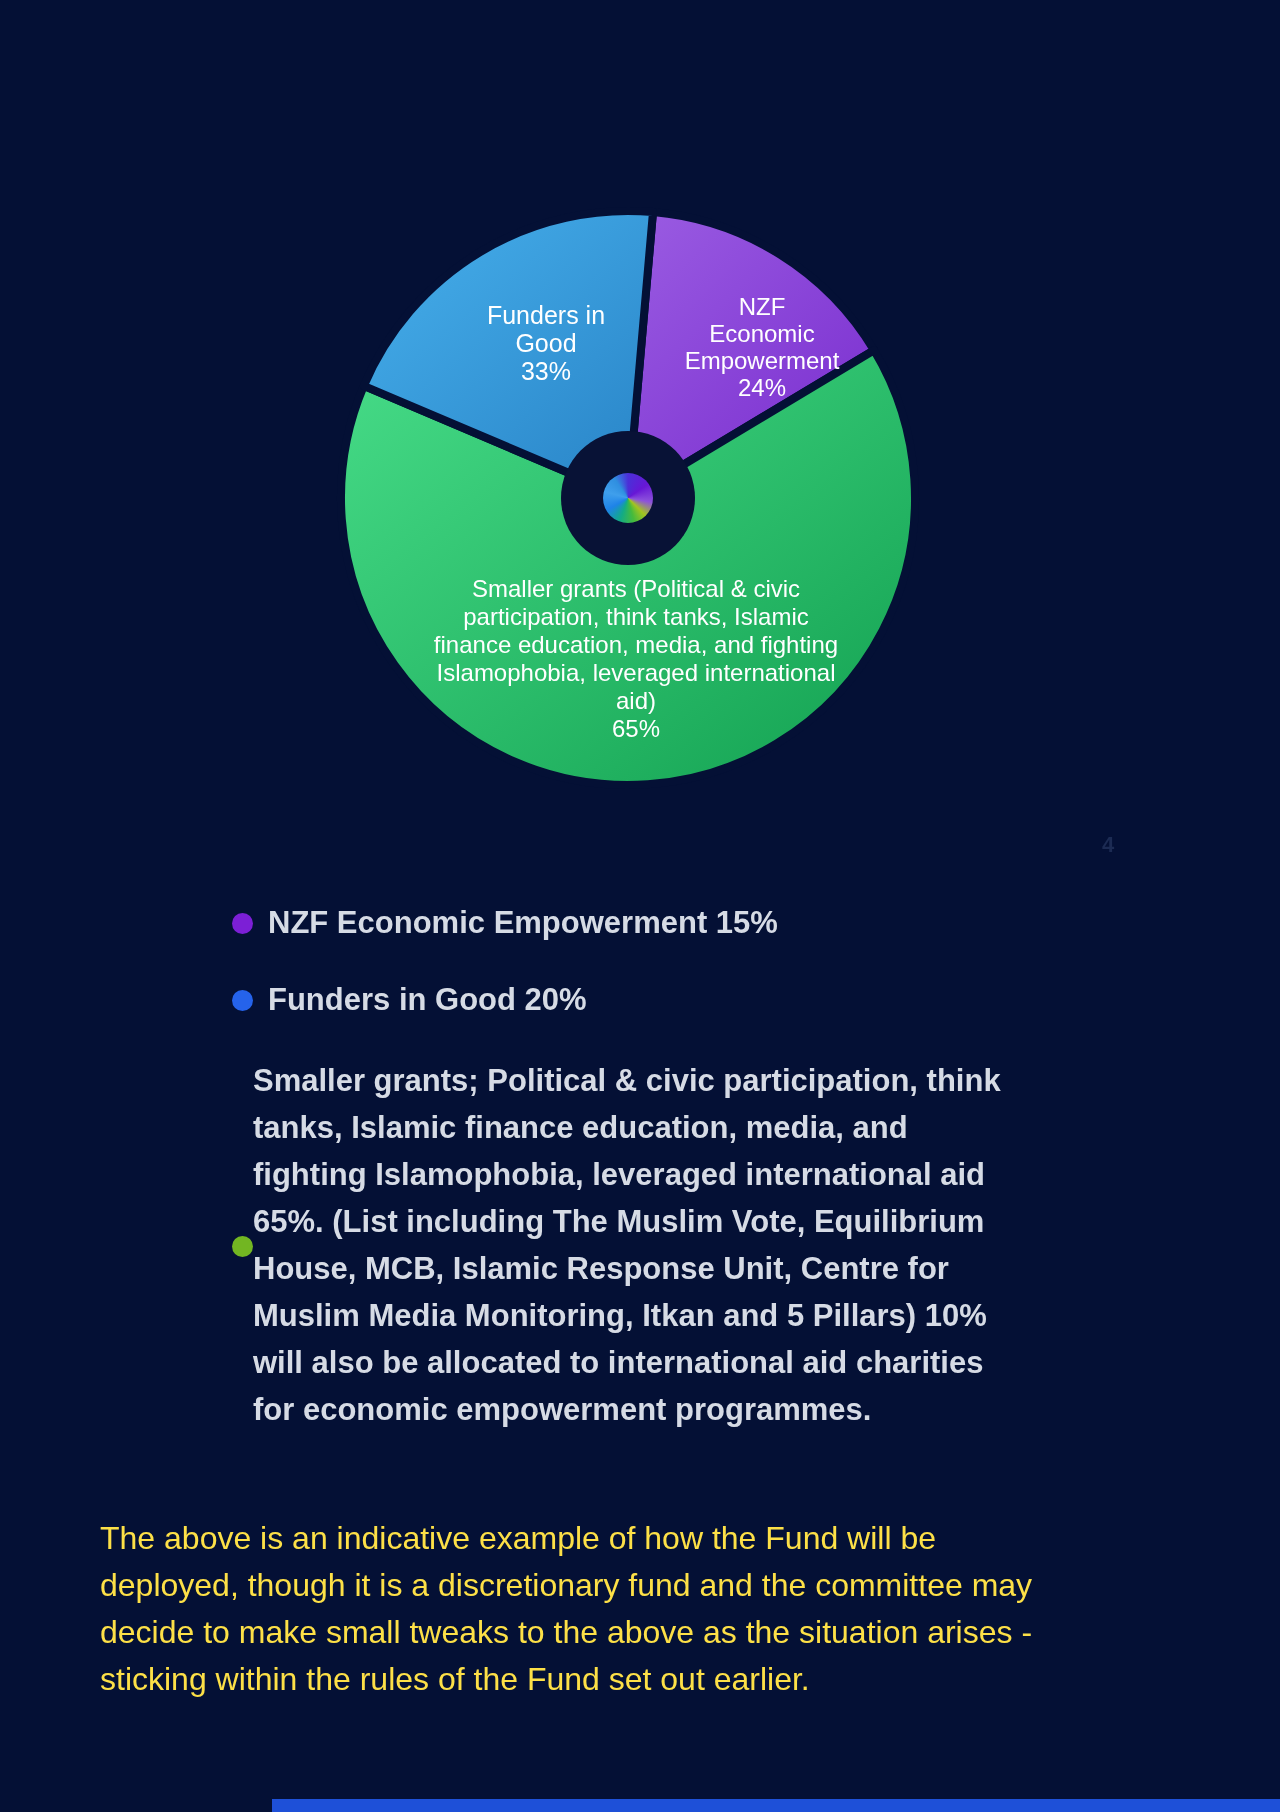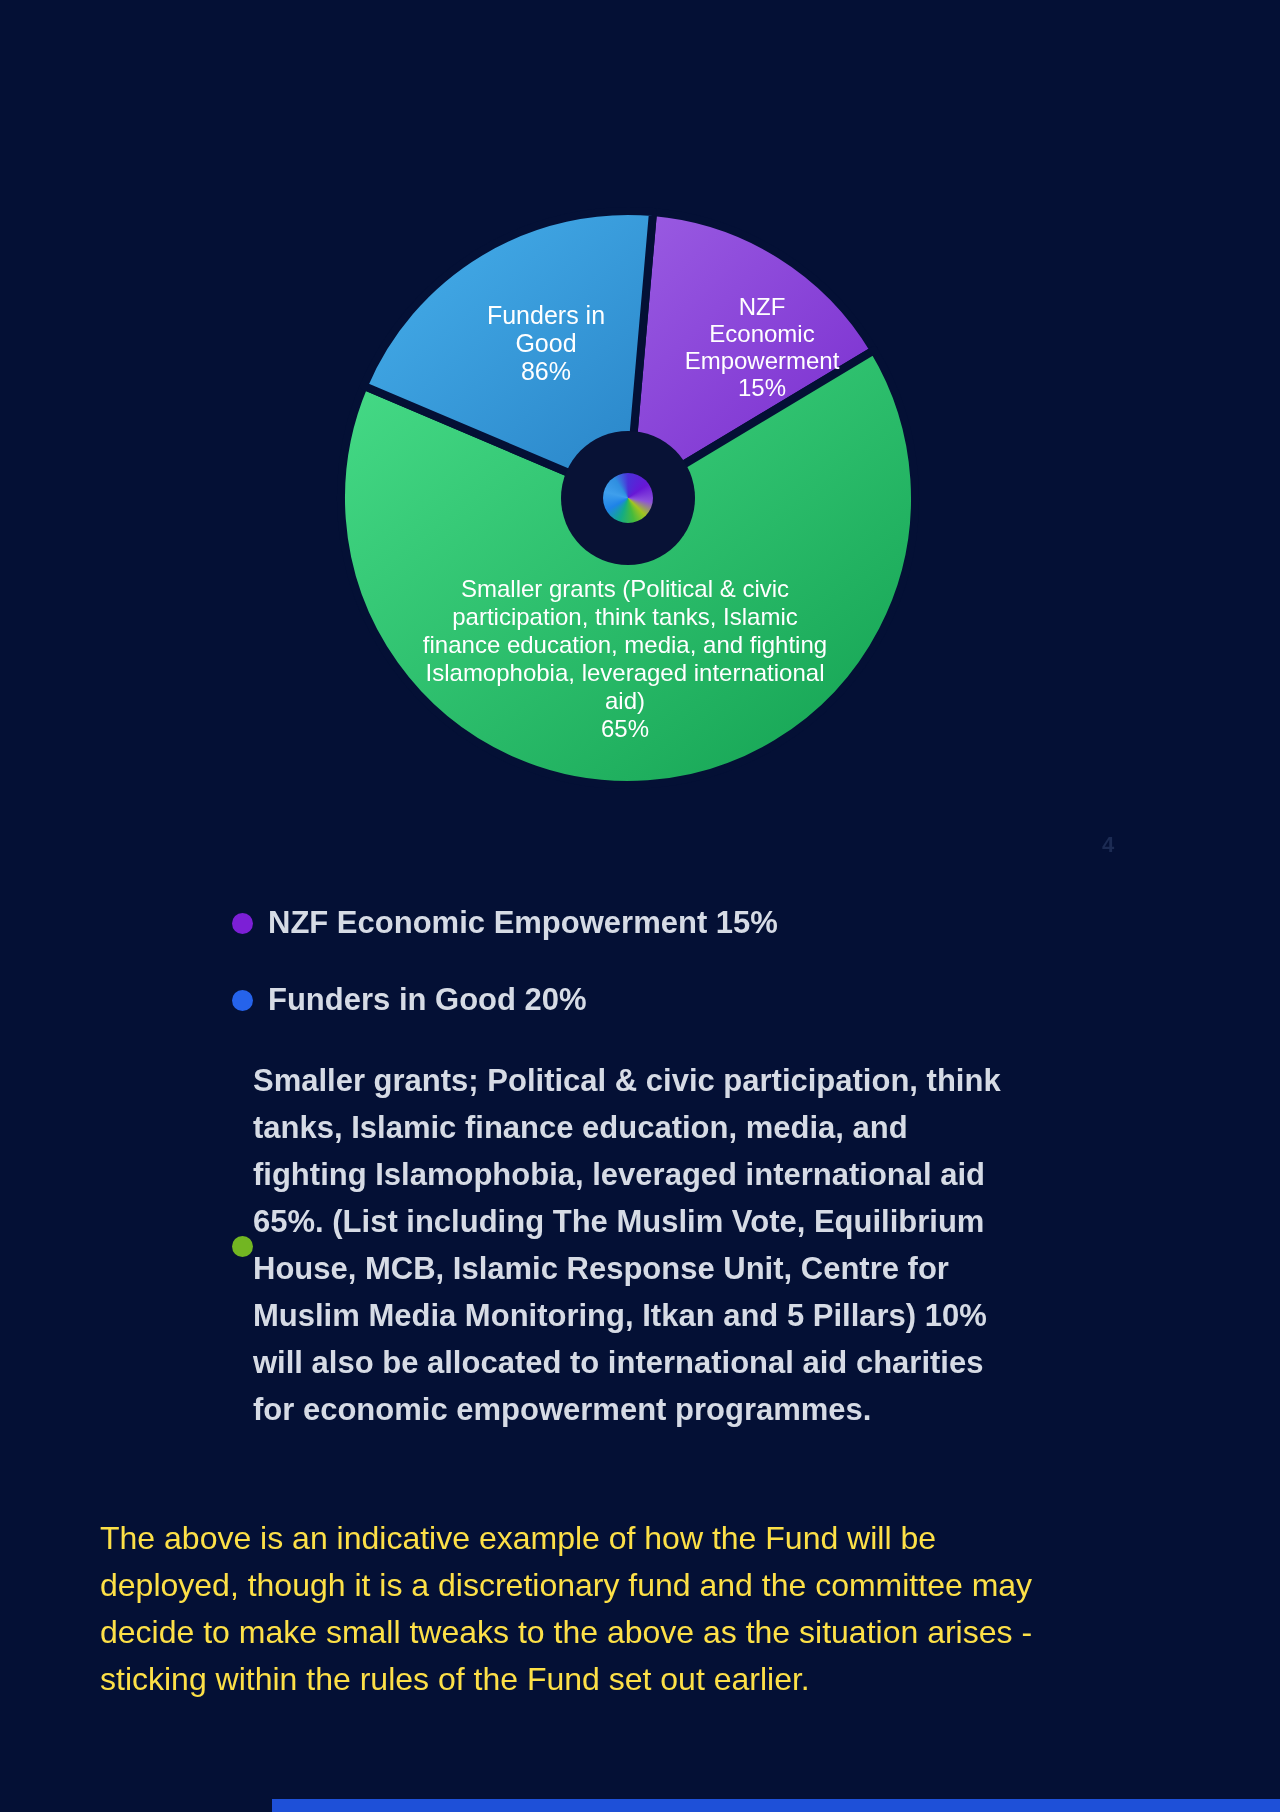--- a/index.html
+++ b/index.html
@@ -15,21 +15,21 @@
     position:absolute;
     color:#ffffff;
     text-align:center;
     font-weight:500;
     white-space:pre-line;
     font-size:24px;
     line-height:28px;
   }
   .slice-label.funders{left:396px;top:301px;width:300px;font-size:25px;}
   .slice-label.nzf{left:622px;top:293px;width:280px;line-height:27px;}
-  .slice-label.smaller{left:375px;top:575px;width:500px;}
+  .slice-label.smaller{left:386px;top:575px;width:500px;}
   .center-logo{
     position:absolute;left:603px;top:473px;width:50px;height:50px;border-radius:50%;
     background:conic-gradient(#4b2fd8 0deg,#6717d6 55deg,#8d52dc 100deg,#a3c421 135deg,#46bb3c 165deg,#12ab86 200deg,#1e83e8 240deg,#3f9fec 285deg,#2f8fe0 325deg,#4b2fd8 360deg);
   }
   .page-number{
     position:absolute;left:1102px;top:832px;
     color:#1c2b53;font-size:22px;font-weight:700;
   }
   .legend-row{
     position:absolute;display:flex;align-items:center;gap:15px;height:46px;
@@ -83,25 +83,25 @@
 
     <path d="M628 498 L363.8 385.9 A287 287 0 0 1 653 212.1 Z" fill="url(#gradBlue)" stroke="#041035" stroke-width="8" stroke-linejoin="round"></path>
 
     <circle cx="628" cy="498" r="67" fill="#081236"></circle>
   </svg>
 
   <div class="center-logo"></div>
 
   <div class="slice-label funders">Funders in
 Good
-86%</div>
+33%</div>
   <div class="slice-label nzf">NZF
 Economic
 Empowerment
-15%</div>
+24%</div>
   <div class="slice-label smaller">Smaller grants (Political &amp; civic
 participation, think tanks, Islamic
 finance education, media, and fighting
 Islamophobia, leveraged international
 aid)
 65%</div>
 
   <div class="page-number">4</div>
 
   <div class="legend-row row-1">

